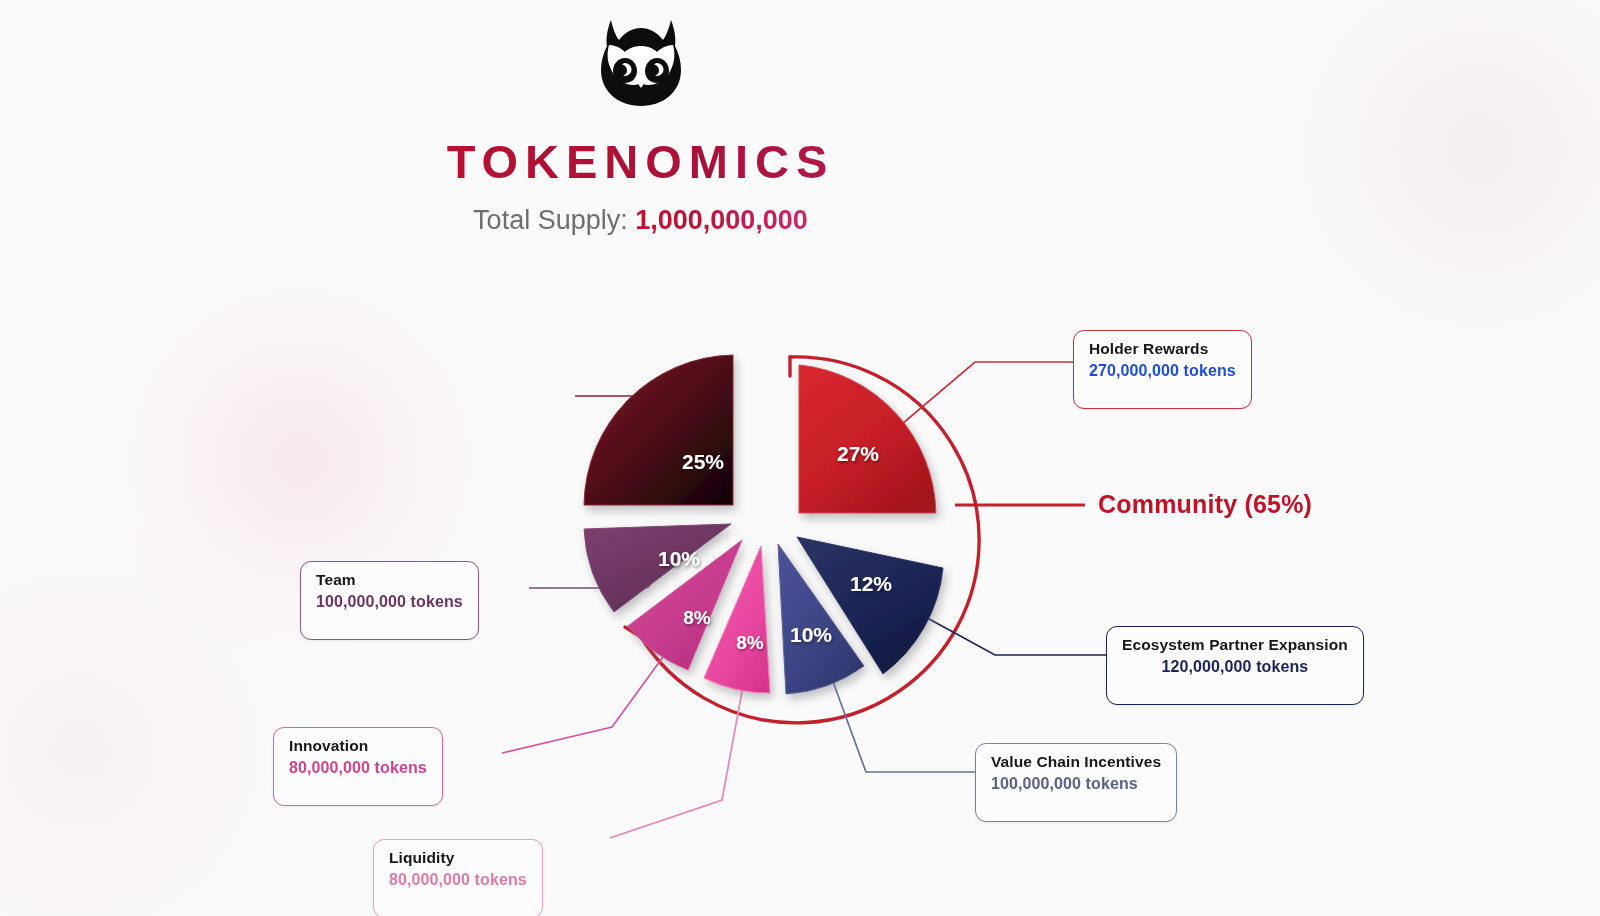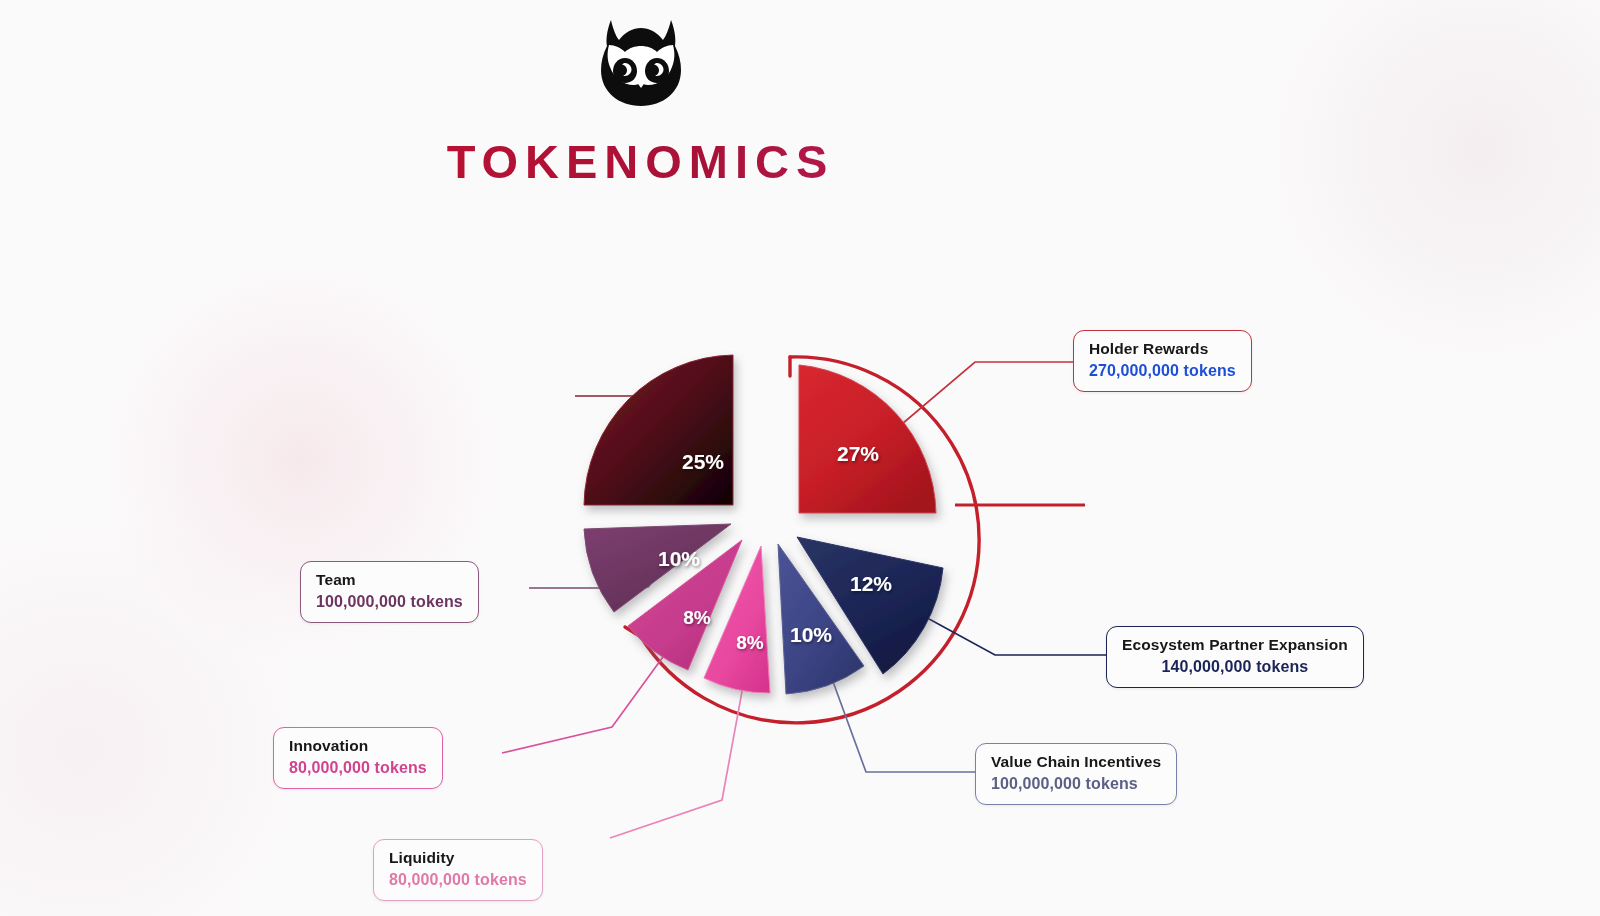--- a/index.html
+++ b/index.html
@@ -64,21 +64,21 @@
   
   #stage { position:absolute; left:0; top:0; width:1600px; height:916px; }
   #chart-svg { position:absolute; left:0; top:0; }
 
   
   .callout {
     position:absolute;
     background:#fdfcfd;
     border:1.6px solid #999;
     border-radius:11px;
-    padding:9px 15px 11px 15px;
+    padding:9px 15px 28px 15px;
     box-shadow:0 1px 3px rgba(0,0,0,0.07);
     white-space:nowrap;
   }
   .callout .c-title {
     font-size:15.5px;
     font-weight:bold;
     color:#17171a;
     letter-spacing:0.1px;
   }
   .callout .c-value {
@@ -116,20 +116,24 @@
       <path fill="#0d0d0d" d="M34 46 C41 46 46 52 46 59 C46 66 41 71 34 71 C27 71 22 66 22 59 C22 52 27 46 34 46 Z"></path>
       <path fill="#0d0d0d" d="M66 46 C73 46 78 52 78 59 C78 66 73 71 66 71 C59 71 54 66 54 59 C54 52 59 46 66 46 Z"></path>
       <path fill="#ffffff" d="M34 51 C37.6 51 40.5 54 40.5 57.6 C40.5 61 37.6 64 34 64 C33.3 64 32.7 63.9 32.1 63.7
         C34.4 63 36 60.9 36 58.4 C36 55.4 33.8 53 31 52.6 C31.9 51.6 32.9 51 34 51 Z"></path>
       <path fill="#ffffff" d="M66 51 C69.6 51 72.5 54 72.5 57.6 C72.5 61 69.6 64 66 64 C65.3 64 64.7 63.9 64.1 63.7
         C66.4 63 68 60.9 68 58.4 C68 55.4 65.8 53 63 52.6 C63.9 51.6 64.9 51 66 51 Z"></path>
       <path fill="#ffffff" d="M50 62 L55 69 L50 76 L45 69 Z"></path>
     </svg>
   </div>
   <div id="title">TOKENOMICS</div>
+  <div id="supply">
+    <span>Total Supply:</span>
+    <span class="num">1,000,000,000</span>
+  </div>
 </div>
 
 <div id="stage">
   <svg id="chart-svg" width="1600" height="916">
     <defs>
       <filter id="sliceShadow" x="-40%" y="-40%" width="190%" height="190%">
         <feDropShadow dx="3" dy="5" stdDeviation="5" flood-color="#6a6a70" flood-opacity="0.42"></feDropShadow>
       </filter>
       <filter id="textShadow" x="-50%" y="-50%" width="200%" height="200%">
         <feDropShadow dx="1" dy="1.6" stdDeviation="1.4" flood-color="#000" flood-opacity="0.45"></feDropShadow>
@@ -224,29 +228,30 @@
       <text x="858" y="461">27%</text>
       <text x="871" y="591">12%</text>
       <text x="811" y="642">10%</text>
       <text x="750" y="649" font-size="19">8%</text>
       <text x="697" y="624" font-size="19">8%</text>
       <text x="679" y="566">10%</text>
       <text x="703" y="469">25%</text>
     </g>
   </svg>
 
+  <div id="community-label">Community (65%)</div>
 
   <div class="callout" style="left:1073px; top:330px; border-color:#c4323d;">
     <div class="c-title">Holder Rewards</div>
     <div class="c-value" style="color:#1d4ed8;">270,000,000 tokens</div>
   </div>
 
   <div class="callout" style="left:1106px; top:626px; border-color:#1b2456;text-align:center;">
     <div class="c-title">Ecosystem Partner Expansion</div>
-    <div class="c-value" style="color:#1b2456;">140,000,000 tokens</div>
+    <div class="c-value" style="color:#1b2456;">120,000,000 tokens</div>
   </div>
 
   <div class="callout" style="left:975px; top:743px; border-color:#7a81a8;">
     <div class="c-title">Value Chain Incentives</div>
     <div class="c-value" style="color:#5b6186;">100,000,000 tokens</div>
   </div>
 
   <div class="callout" style="left:373px; top:811px; border-color:#e4a0c4;margin-top:28px;">
     <div class="c-title">Liquidity</div>
     <div class="c-value" style="color:#dd7aa8;">80,000,000 tokens</div>

